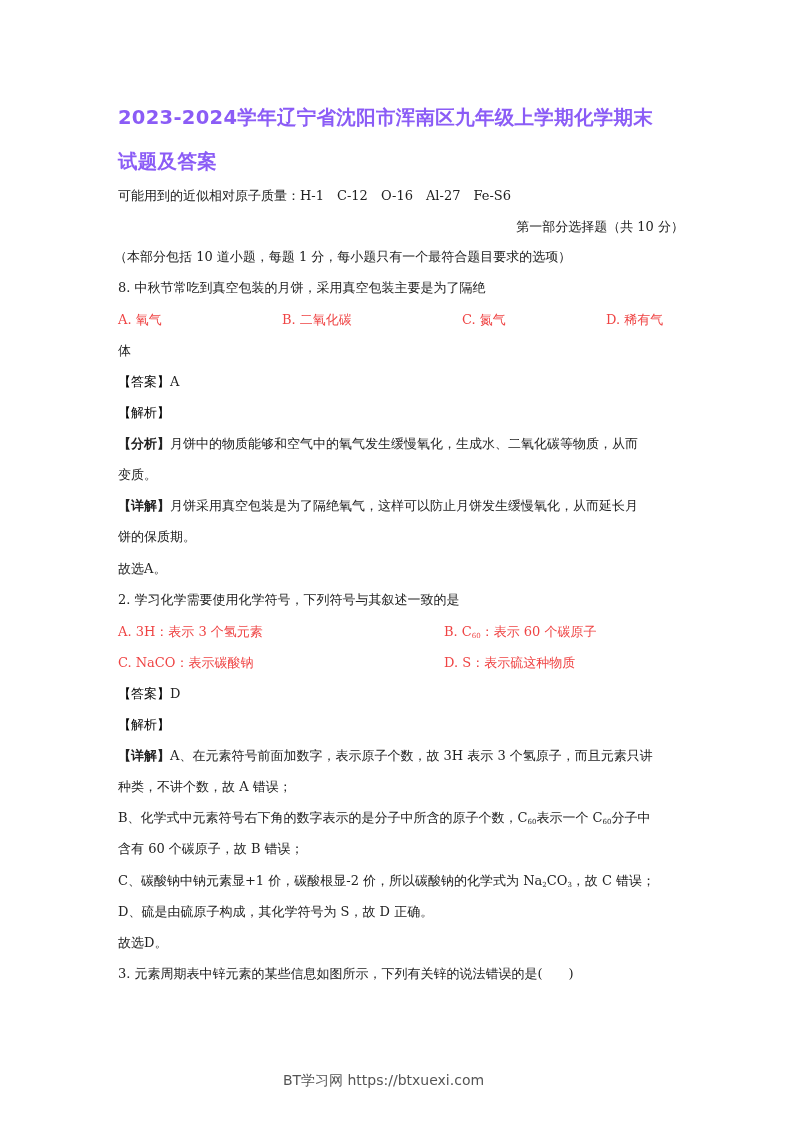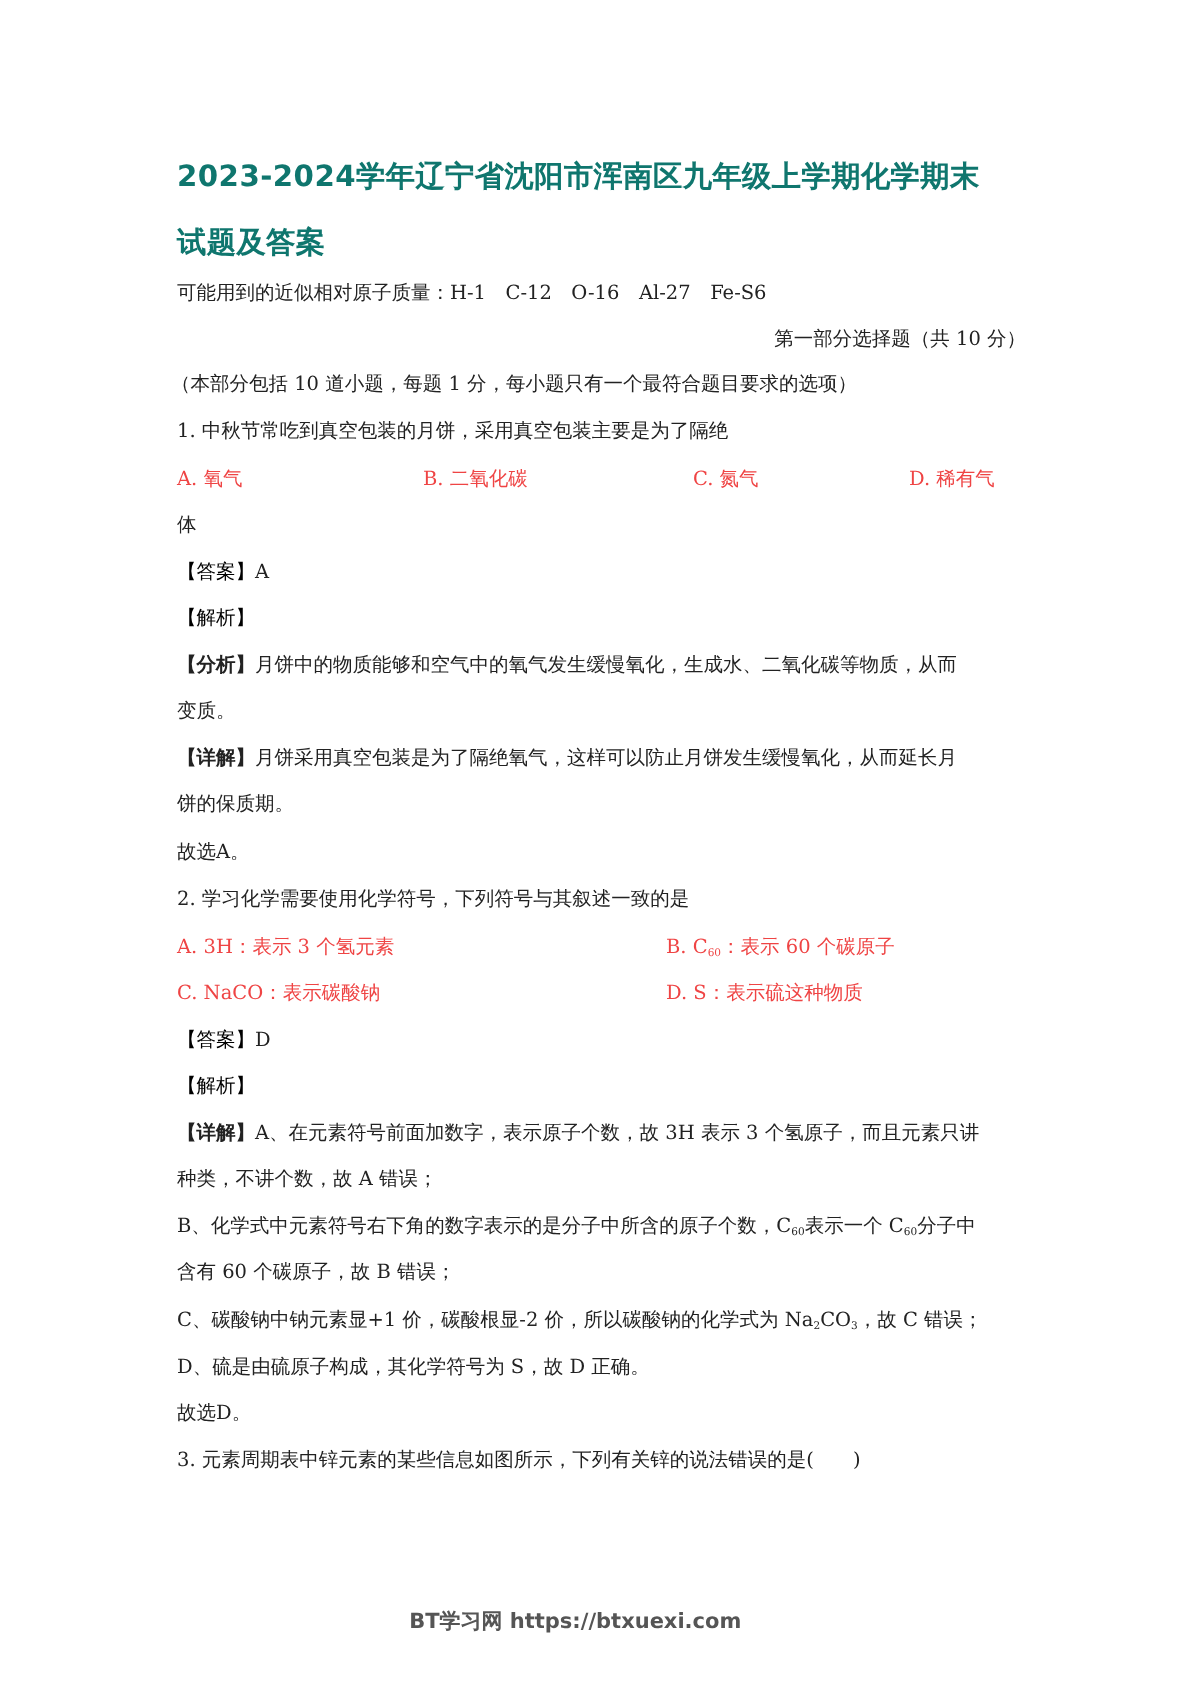--- a/index.html
+++ b/index.html
@@ -1,41 +1,41 @@
 <!DOCTYPE html>
 <html><head>
   <meta charset="utf-8">
   <style>
     html, body { margin: 0; padding: 0; background: #ffffff; }
     body { width: 793px; height: 1122px; position: relative; overflow: hidden;
       font-family: "DejaVu Serif", "Liberation Serif", serif; color: #1a1a1a; }
     .page { position: absolute; left: 118px; top: 0; width: 566px; }
     .title { position: absolute; left: 0; font-family: "DejaVu Sans", "Liberation Sans", sans-serif;
-      font-weight: bold; font-size: 19.5px; letter-spacing: 0.3px; color: #0f766e; white-space: nowrap; }
+      font-weight: bold; font-size: 19.5px; letter-spacing: 0.3px; color: #8b5cf6; white-space: nowrap; }
     .line { position: absolute; left: 0; font-size: 13px; line-height: 16px; white-space: nowrap; color: #222; }
     .center { left: 0; width: 566px; text-align: right; }
     .blue { color: #000000; }
     .bold-bracket { font-weight: bold; text-align: right; }
     .opt { position: absolute; font-size: 13px; line-height: 16px; white-space: nowrap; color: #ef4444; }
     sub { font-size: 7px; vertical-align: -2px; }
     .footer { position: absolute; left: 0; width: 767px; top: 1072px; text-align: center;
-      font-family: "DejaVu Sans", "Liberation Sans", sans-serif; font-size: 14px; color: #555; font-weight: bold; }
+      font-family: "DejaVu Sans", "Liberation Sans", sans-serif; font-size: 14px; color: #555; }
   </style>
 </head>
 <body>
 
 <div class="page">
   <div class="title" style="top:104px">2023-2024学年辽宁省沈阳市浑南区九年级上学期化学期末</div>
   <div class="title" style="top:148px">试题及答案</div>
 
   <div class="line" style="top:188px">可能用到的近似相对原子质量：H-1　C-12　O-16　Al-27　Fe-S6</div>
   <div class="line center" style="top:219px">第一部分选择题（共 10 分）</div>
   <div class="line" style="top:249px; left:-4px">（本部分包括 10 道小题，每题 1 分，每小题只有一个最符合题目要求的选项）</div>
 
-  <div class="line" style="top:280px">1. 中秋节常吃到真空包装的月饼，采用真空包装主要是为了隔绝</div>
+  <div class="line" style="top:280px">8. 中秋节常吃到真空包装的月饼，采用真空包装主要是为了隔绝</div>
   <div class="opt" style="top:312px; left:0">A. 氧气</div>
   <div class="opt" style="top:312px; left:164px">B. 二氧化碳</div>
   <div class="opt" style="top:312px; left:344px">C. 氮气</div>
   <div class="opt" style="top:312px; left:488px">D. 稀有气</div>
   <div class="line" style="top:343px">体</div>
 
   <div class="line" style="top:374px">
     <span class="blue">【答案】</span><span>A</span>
   </div>
   <div class="line blue" style="top:405px">【解析】</div>

